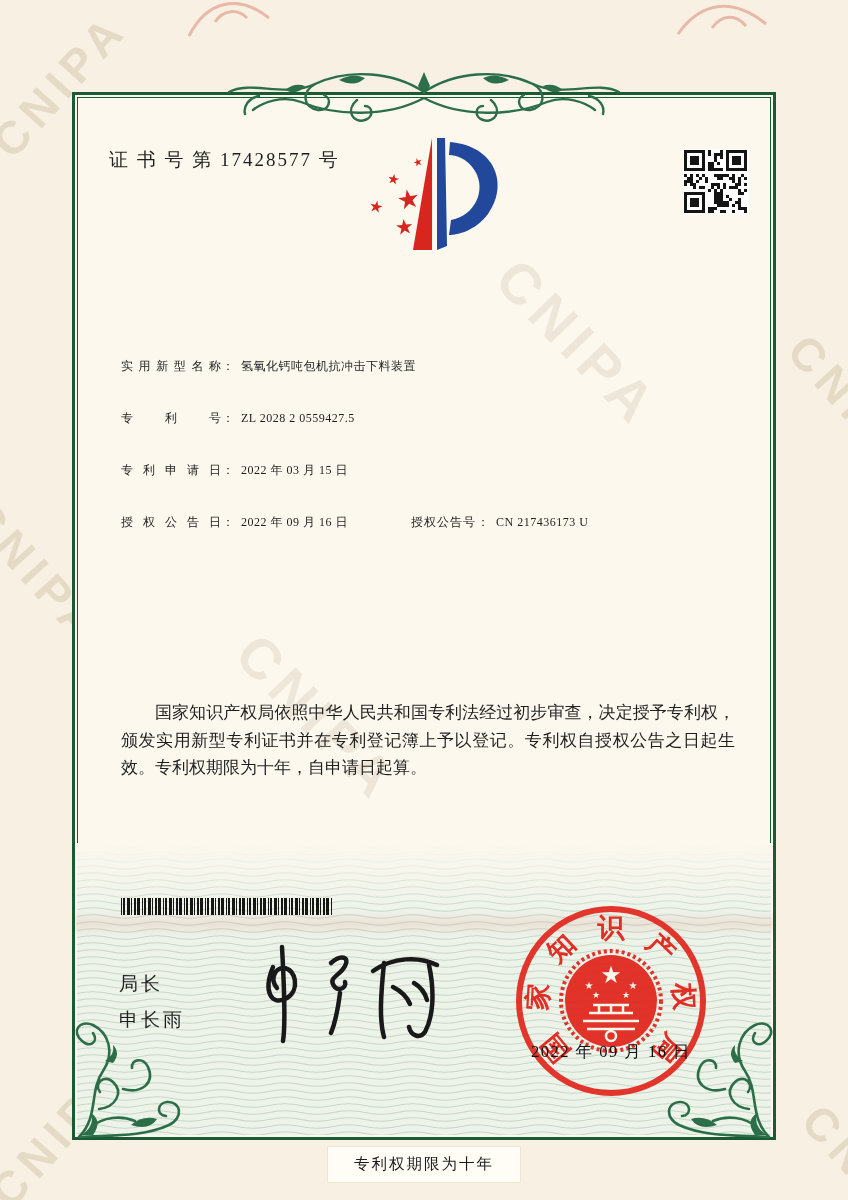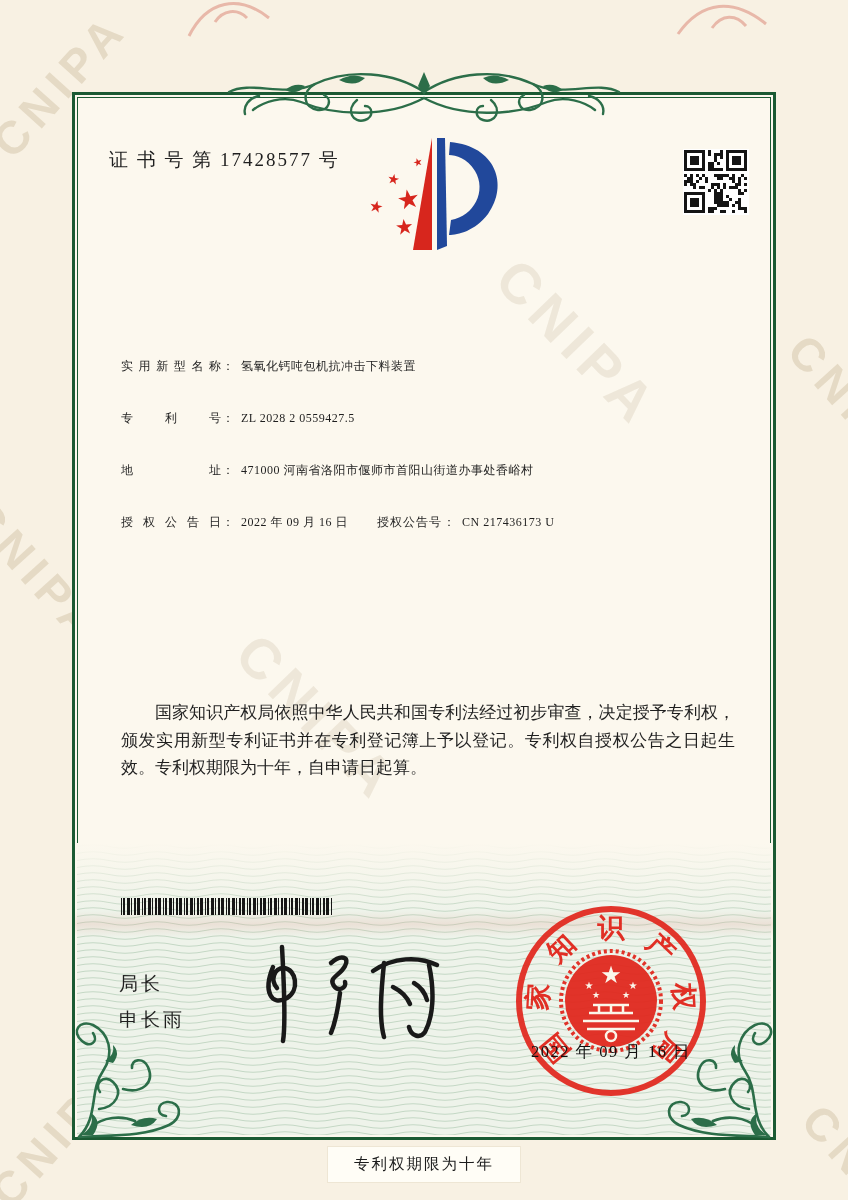--- a/index.html
+++ b/index.html
@@ -37,21 +37,21 @@
   }
   
   .fields{position:absolute;left:46px;top:263px;right:38px;font-size:12px;}
   .frow{margin-bottom:35px;white-space:nowrap;}
   .flabel{
     display:inline-block;width:100px;text-align:justify;text-align-last:justify;
     vertical-align:bottom;
   }
   .fcolon{display:inline-block;margin:0 4px 0 1px;}
   .fvalue{letter-spacing:.5px;}
-  .fpair2{margin-left:26px;}
+  .fpair2{margin-left:60px;}
   .fpair2 .flabel2{letter-spacing:1px;}
   
   .paras{position:absolute;left:46px;top:604px;right:38px;font-size:17px;
     line-height:27.5px;text-align:justify;}
   .paras p{margin:0;text-indent:2em;}
   
   .band{position:absolute;left:2px;right:2px;top:748px;bottom:2px;overflow:hidden;}
   .band-fade{position:absolute;left:0;right:0;top:0;height:70px;
     background:linear-gradient(#fcf8ee,rgba(252,248,238,0));}
   .band-rose{position:absolute;left:0;right:0;top:66px;height:26px;
@@ -350,22 +350,22 @@
   <div class="fields">
     <div class="frow">
       <span class="flabel">实用新型名称</span><span class="fcolon">：</span>
       <span class="fvalue">氢氧化钙吨包机抗冲击下料装置</span>
     </div>
     <div class="frow">
       <span class="flabel">专利号</span><span class="fcolon">：</span>
       <span class="fvalue">ZL 2028 2 0559427.5</span>
     </div>
     <div class="frow">
-      <span class="flabel">地址</span><span class="fcolon">：</span>
-      <span class="fvalue">471000 河南省洛阳市偃师市首阳山街道办事处香峪村</span>
+      <span class="flabel">专利申请日</span><span class="fcolon">：</span>
+      <span class="fvalue">2022 年 03 月 15 日</span>
     </div>
     <div class="frow">
       <span>
         <span class="flabel">授权公告日</span><span class="fcolon">：</span>
         <span class="fvalue">2022 年 09 月 16 日</span>
       </span>
       <span class="fpair2">
         <span class="flabel2">授权公告号</span><span class="fcolon">：</span>
         <span class="fvalue">CN 217436173 U</span>
       </span>

